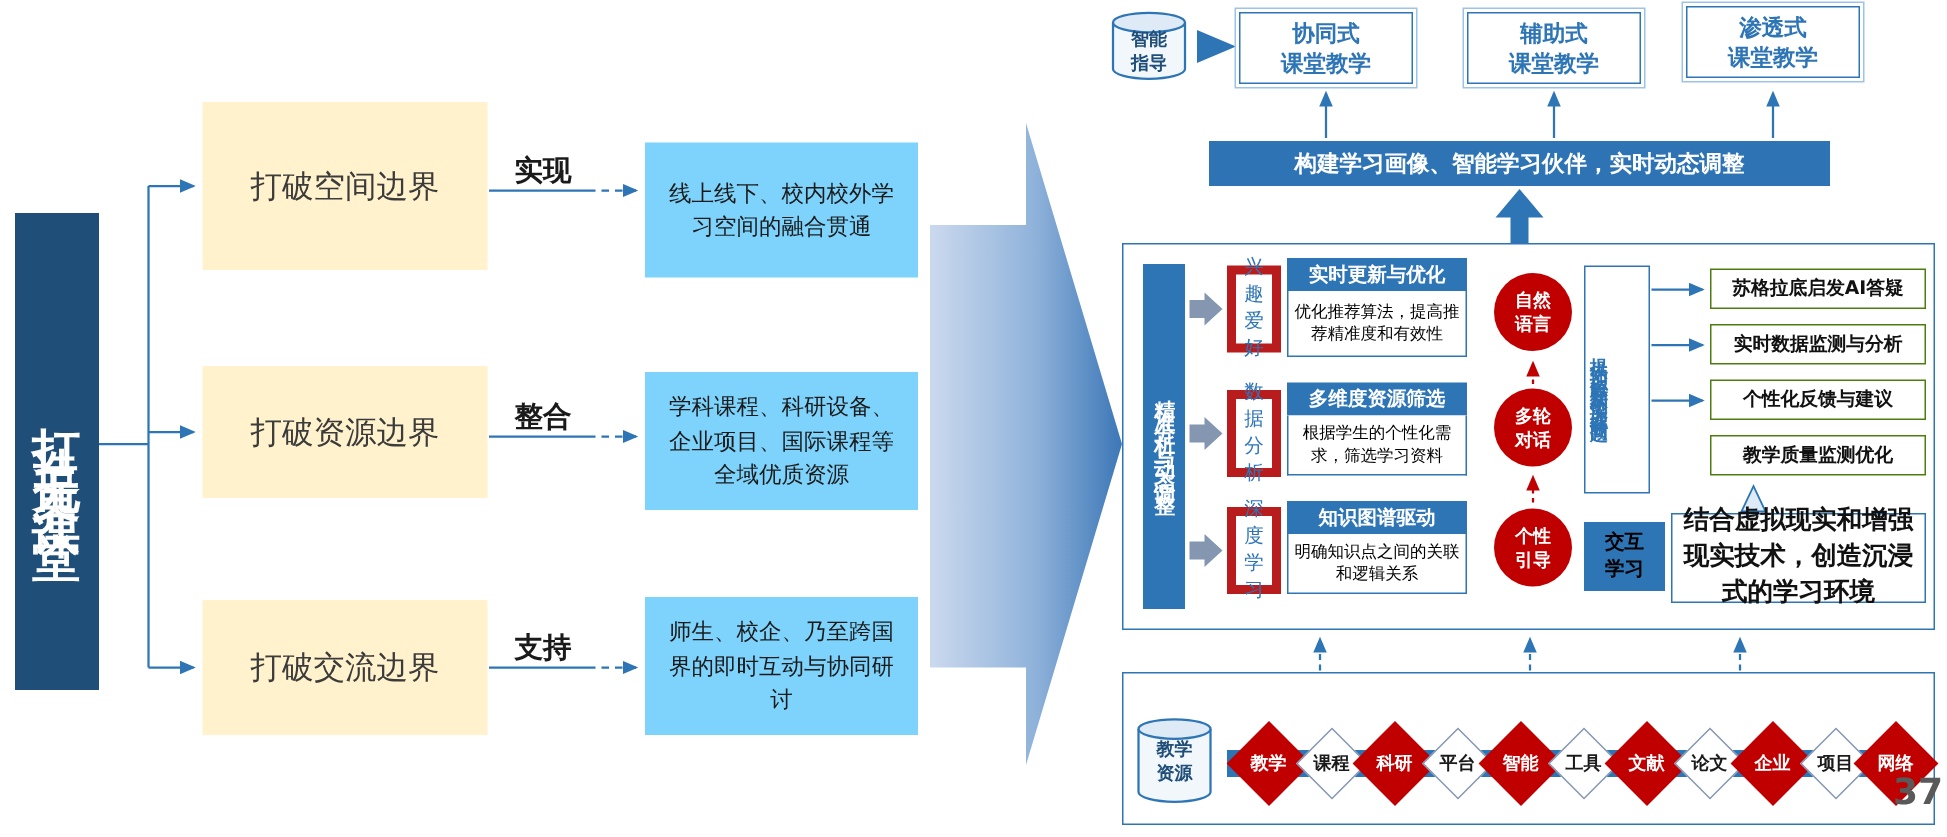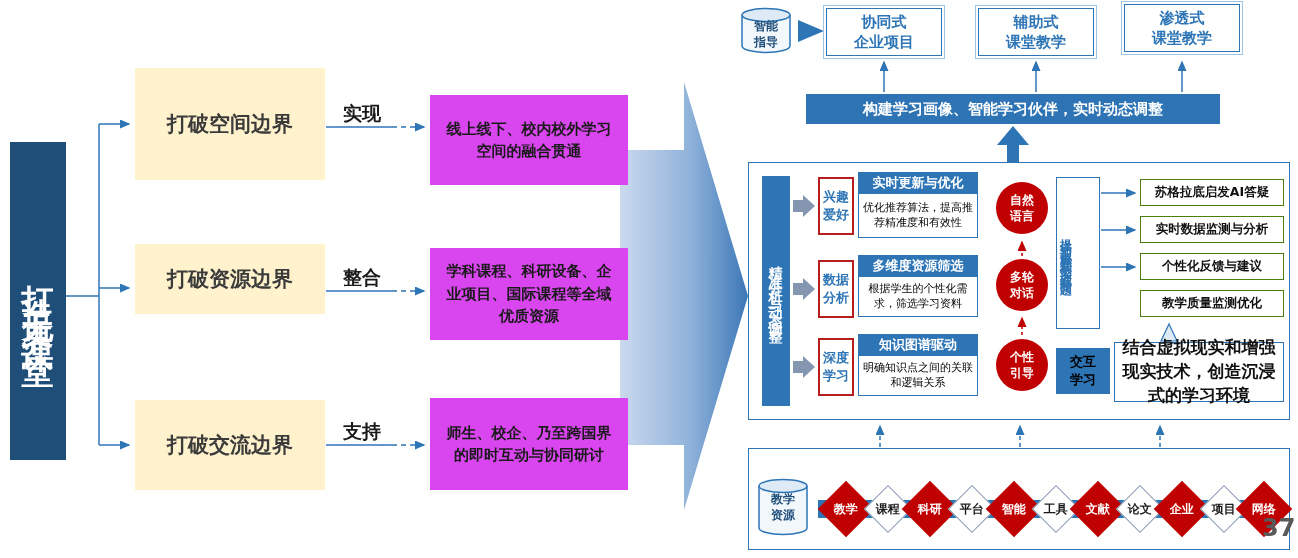--- a/index.html
+++ b/index.html
@@ -5,29 +5,29 @@
   *{margin:0;padding:0;box-sizing:border-box}
   body{font-family:"DejaVu Sans","Liberation Sans",sans-serif;background:#fff}
   .canvas{position:relative;width:1298px;height:558px;background:#fff;overflow:hidden}
   .fc{display:flex;align-items:center;justify-content:center;text-align:center}
   .pre{white-space:pre-line}
   .panel{position:absolute;background:#fff;border:1px solid #2E75B6;z-index:0}
   .conn{position:absolute;left:0;top:0;z-index:1;pointer-events:none}
   .item{position:absolute;z-index:2}
   .main-title{left:10px;top:142px;width:56px;height:318px;background:#1F4E79;color:#fff;
     writing-mode:vertical-lr;text-orientation:upright;font-size:32px;font-weight:bold;letter-spacing:14px}
-  .ybox{left:135px;width:190px;background:#FFF2CC;color:#3b3b3b;font-size:21px;font-weight:bold}
+  .ybox{left:135px;width:190px;background:#FFF2CC;color:#3b3b3b;font-size:21px;font-weight:normal}
   .action{width:56px;font-size:19px;font-weight:bold;color:#1a1a1a}
-  .gbox{left:430px;width:198px;background:#d946ef;color:#1a1a1a;font-size:15px;font-weight:bold;line-height:1.5;padding:0 10px}
+  .gbox{left:430px;width:182px;background:#7dd3fc;color:#1a1a1a;font-size:15px;font-weight:normal;line-height:1.5;padding:0 10px}
   .mode{width:116px;height:48px;background:#fff;border:1.5px solid #2E75B6;outline:1px solid #9DC3E6;outline-offset:2px;
     color:#2E75B6;font-size:15px;font-weight:bold;line-height:1.35}
   .banner{left:806px;top:94px;width:414px;height:30px;background:#2E74B5;color:#fff;font-size:15px;font-weight:bold}
   .sidebar{left:762px;top:176px;width:28px;height:230px;background:#2E75B6;color:#fff;font-size:14px;font-weight:bold;
     writing-mode:vertical-lr;text-orientation:upright;letter-spacing:8px}
-  .tag{left:818px;width:36px;height:58px;background:#fff;border:2px solid #b91c1c;color:#2E75B6;font-size:13px;font-weight:bold;line-height:1.4}
+  .tag{left:818px;width:36px;height:58px;background:#fff;border:6px solid #b91c1c;color:#2E75B6;font-size:13px;font-weight:normal;line-height:1.4}
   .cbox{left:858px;width:120px}
   .cbox .hd{height:22px;background:#2E75B6;color:#fff;font-size:13px;font-weight:bold}
   .cbox .bd{border:1px solid #2E75B6;border-top:none;background:#fff;color:#000;font-size:11px;line-height:1.35;padding:3px 2px}
   .circle{width:52px;height:52px;border-radius:50%;background:#C00000;color:#fff;font-size:12px;font-weight:bold;line-height:1.35}
   .note{left:1056px;top:177px;width:44px;height:152px;border:1px solid #2E75B6;background:#fff;color:#2E75B6;
     writing-mode:vertical-lr;text-orientation:upright;font-size:12px;font-weight:bold;line-height:15px;letter-spacing:3px;
     display:flex;justify-content:center;padding:3px 1px}
   .out{left:1140px;width:144px;height:27px;background:#fff;border:1px solid #4d7c0f;color:#111;font-size:12.5px;font-weight:600}
   .ilabel{left:1056px;top:348px;width:54px;height:46px;background:#2E75B6;color:#000000;font-size:13px;font-weight:bold;line-height:1.35}
   .idesc{left:1114px;top:342px;width:170px;height:60px;background:#fff;border:1px solid #2E75B6;color:#111;font-size:17px;font-weight:600;line-height:1.4;padding:3px}
@@ -118,35 +118,35 @@
       <ellipse cx="783" cy="486" rx="24" ry="6.5" fill="#DEEBF7" stroke="#2E75B6" stroke-width="1.5"></ellipse>
     </g>
     <g>
       <polygon points="818,500 1254,500 1254,492 1286,509 1254,526 1254,518 818,518" fill="#2E75B6"></polygon>
     </g>
   </svg>
 
   <div class="item fc main-title">打造无界课堂</div>
 
   <div class="item fc ybox" style="top:68px;height:112px">打破空间边界</div>
-  <div class="item fc ybox" style="top:244px;height:70px">打破资源边界</div>
+  <div class="item fc ybox" style="top:244px;height:88px">打破资源边界</div>
   <div class="item fc ybox" style="top:400px;height:90px">打破交流边界</div>
 
   <div class="item fc action" style="left:334px;top:101px">实现</div>
   <div class="item fc action" style="left:334px;top:265px">整合</div>
   <div class="item fc action" style="left:334px;top:419px">支持</div>
 
   <div class="item fc gbox" style="top:95px;height:90px">线上线下、校内校外学习空间的融合贯通</div>
   <div class="item fc gbox" style="top:248px;height:92px">学科课程、科研设备、企业项目、国际课程等全域优质资源</div>
   <div class="item fc gbox" style="top:398px;height:92px">师生、校企、乃至跨国界的即时互动与协同研讨</div>
 
   <div class="item fc pre cyl-label" style="left:742px;top:19px;width:48px">智能
 指导</div>
   <div class="item fc pre mode" style="left:826px;top:8px">协同式
-企业项目</div>
+课堂教学</div>
   <div class="item fc pre mode" style="left:978px;top:8px">辅助式
 课堂教学</div>
   <div class="item fc pre mode" style="left:1124px;top:4px">渗透式
 课堂教学</div>
   <div class="item fc banner">构建学习画像、智能学习伙伴，实时动态调整</div>
 
   <div class="item fc sidebar">精准分析与动态调整</div>
 
   <div class="item fc pre tag" style="top:177px">兴趣
 爱好</div>

